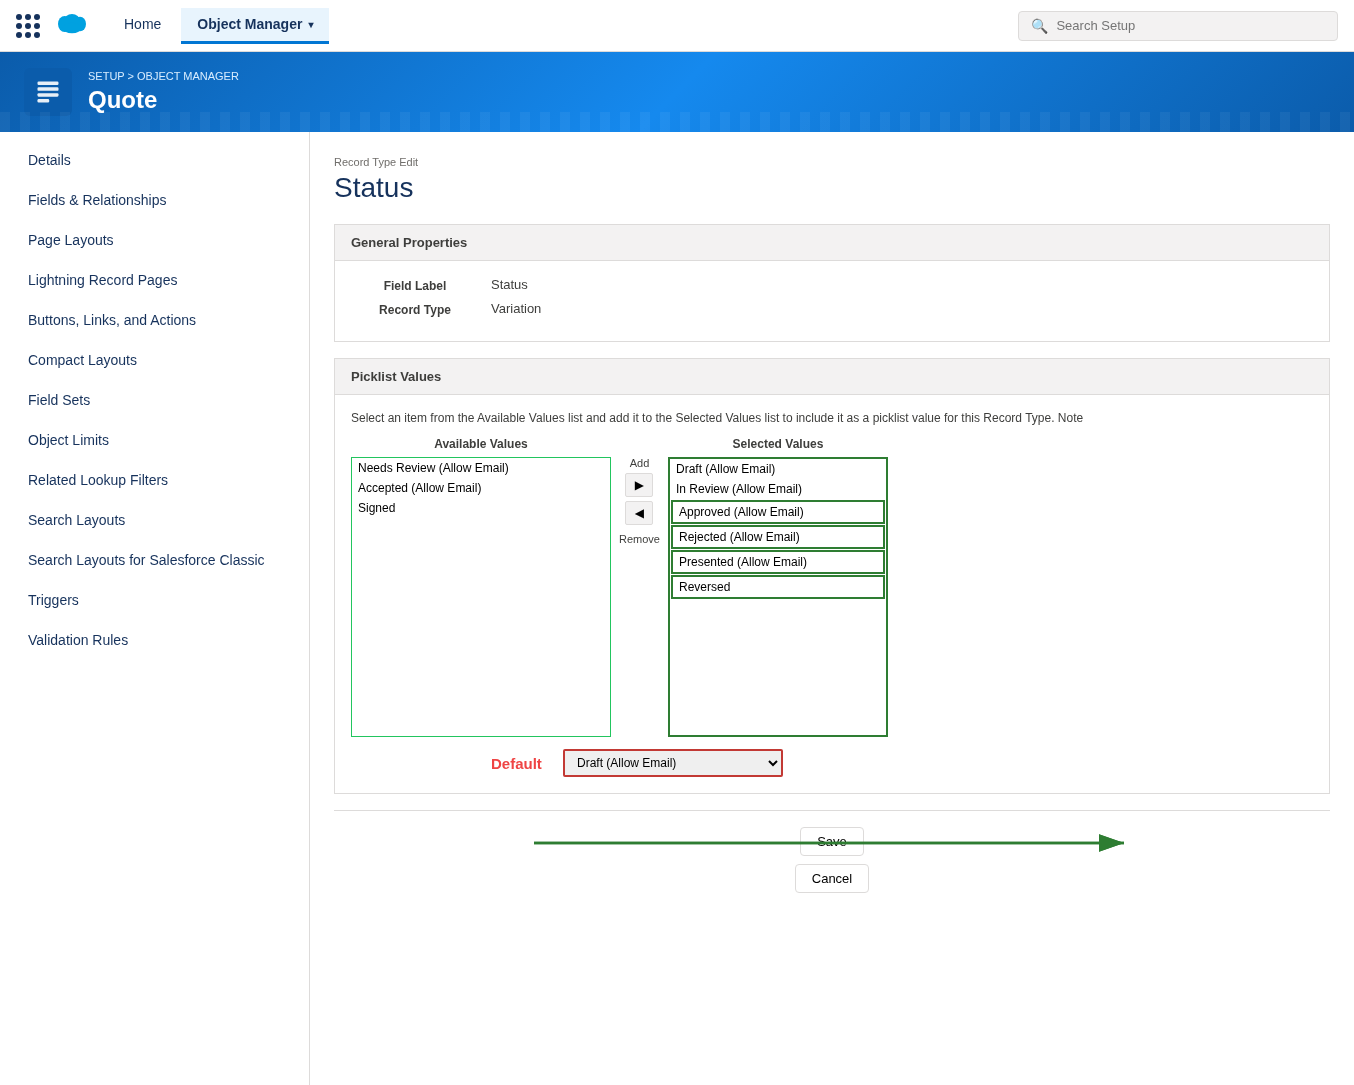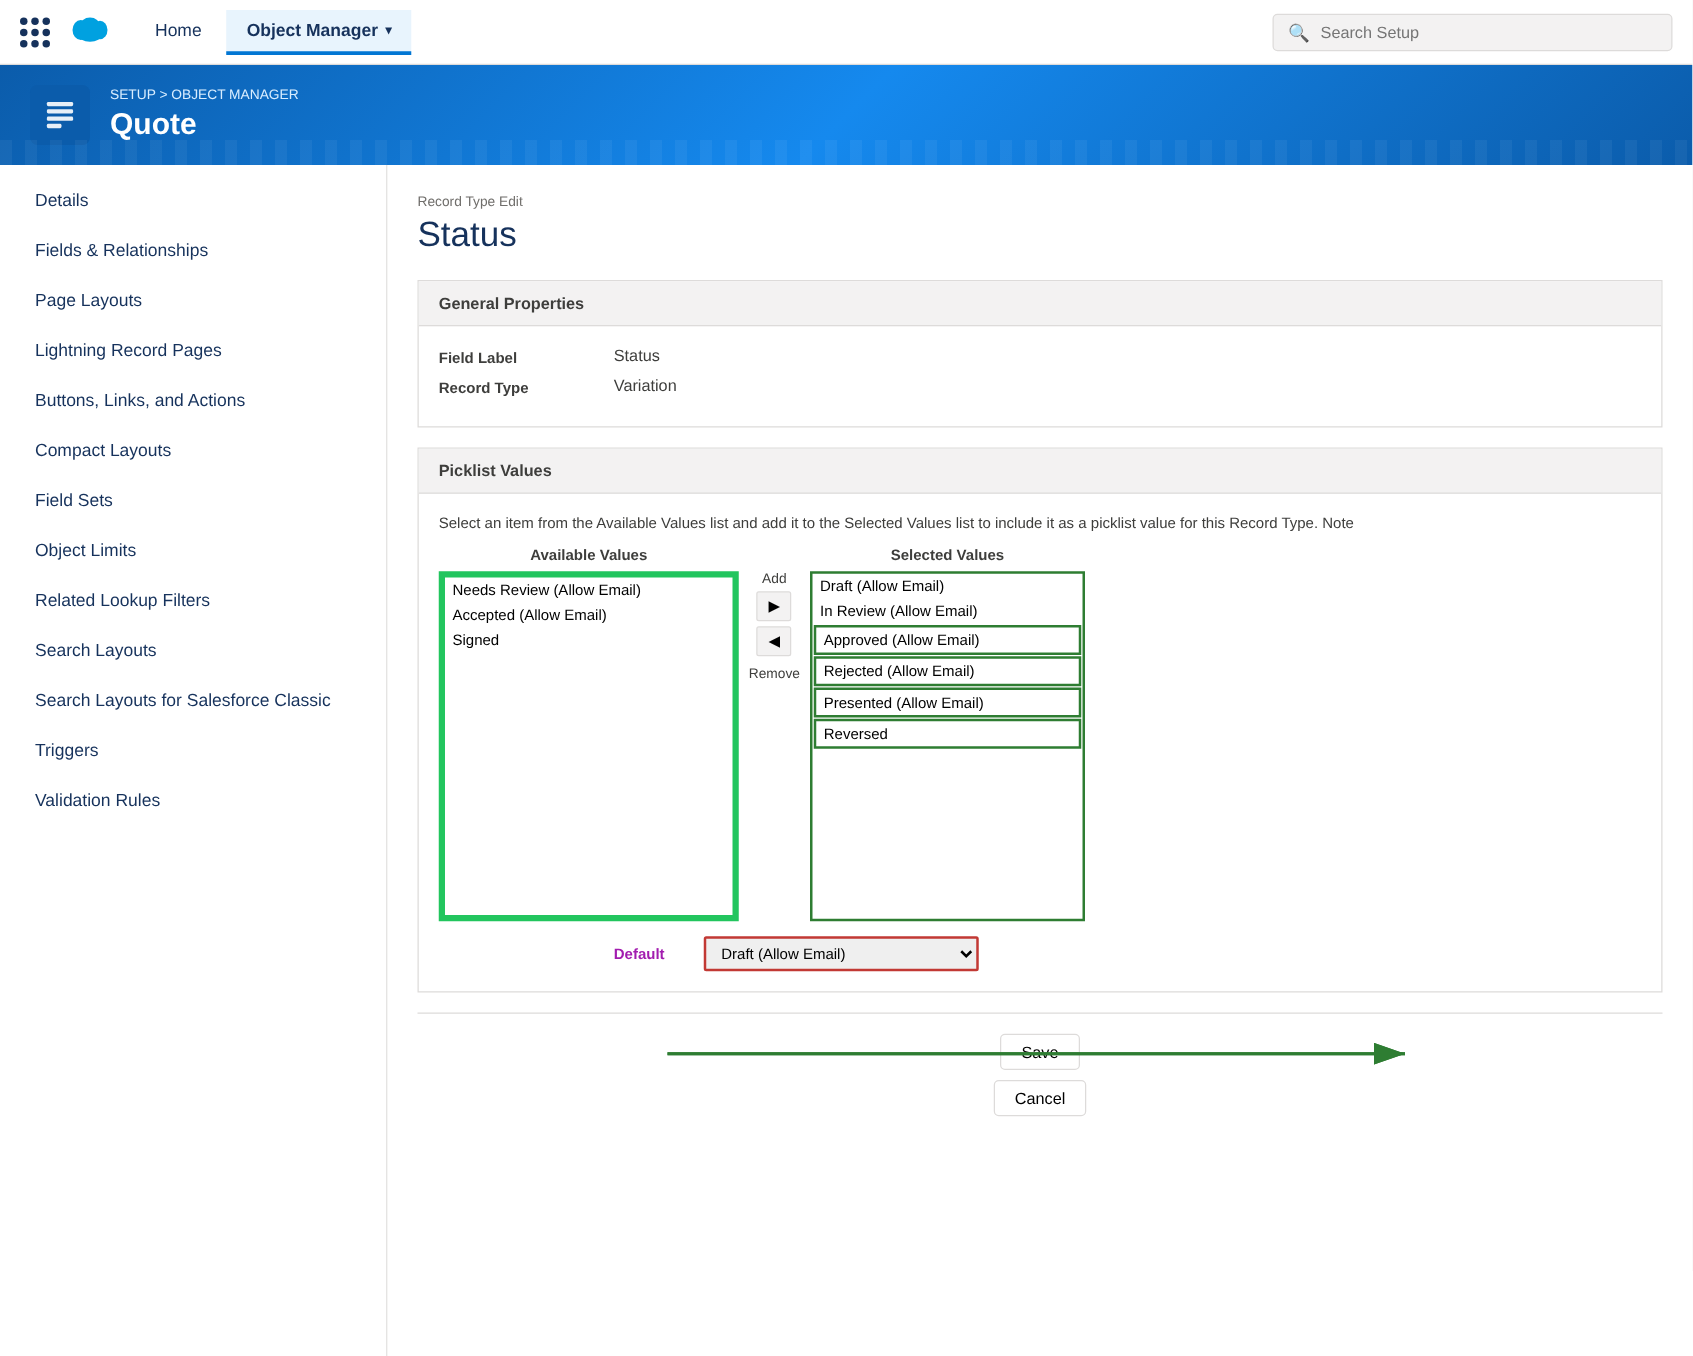--- a/index.html
+++ b/index.html
@@ -196,21 +196,21 @@
     .section-body {
       padding: 16px;
     }
 
     
     .field-row {
       display: flex;
       margin-bottom: 8px;
     }
     .field-label {
-      text-align: left;
+      text-align: center;
       width: 140px;
       min-width: 140px;
       font-weight: 600;
       font-size: 12px;
       color: #3e3e3c;
       padding-right: 12px;
       padding-top: 2px;
     }
     .field-value {
       font-size: 13px;
@@ -233,23 +233,23 @@
       flex-direction: column;
     }
     .picklist-col-label {
       font-weight: 700;
       font-size: 12px;
       text-align: center;
       margin-bottom: 6px;
       color: #3e3e3c;
     }
     .picklist-listbox {
-      width: 240px;
+      width: 260px;
       height: 280px;
-      border: 5px solid #22c55e;
+      border: 1px solid #22c55e;
       overflow-y: auto;
       font-size: 12px;
       background: #fff;
       position: relative;
     }
     .picklist-listbox-inner {
       width: 100%;
       height: 100%;
       overflow-y: auto;
     }
@@ -312,22 +312,22 @@
     
     .default-row {
       display: flex;
       align-items: center;
       margin-top: 12px;
       padding-left: 140px;
       gap: 12px;
     }
     .default-label {
       font-weight: 600;
-      font-size: 12px;
-      color: #a21caf;
+      font-size: 15px;
+      color: #ef4444;
       min-width: 60px;
     }
     .default-select {
       border: 2px solid #c23934;
       padding: 4px 8px;
       font-size: 12px;
       min-width: 220px;
       border-radius: 2px;
       outline: none;
     }

